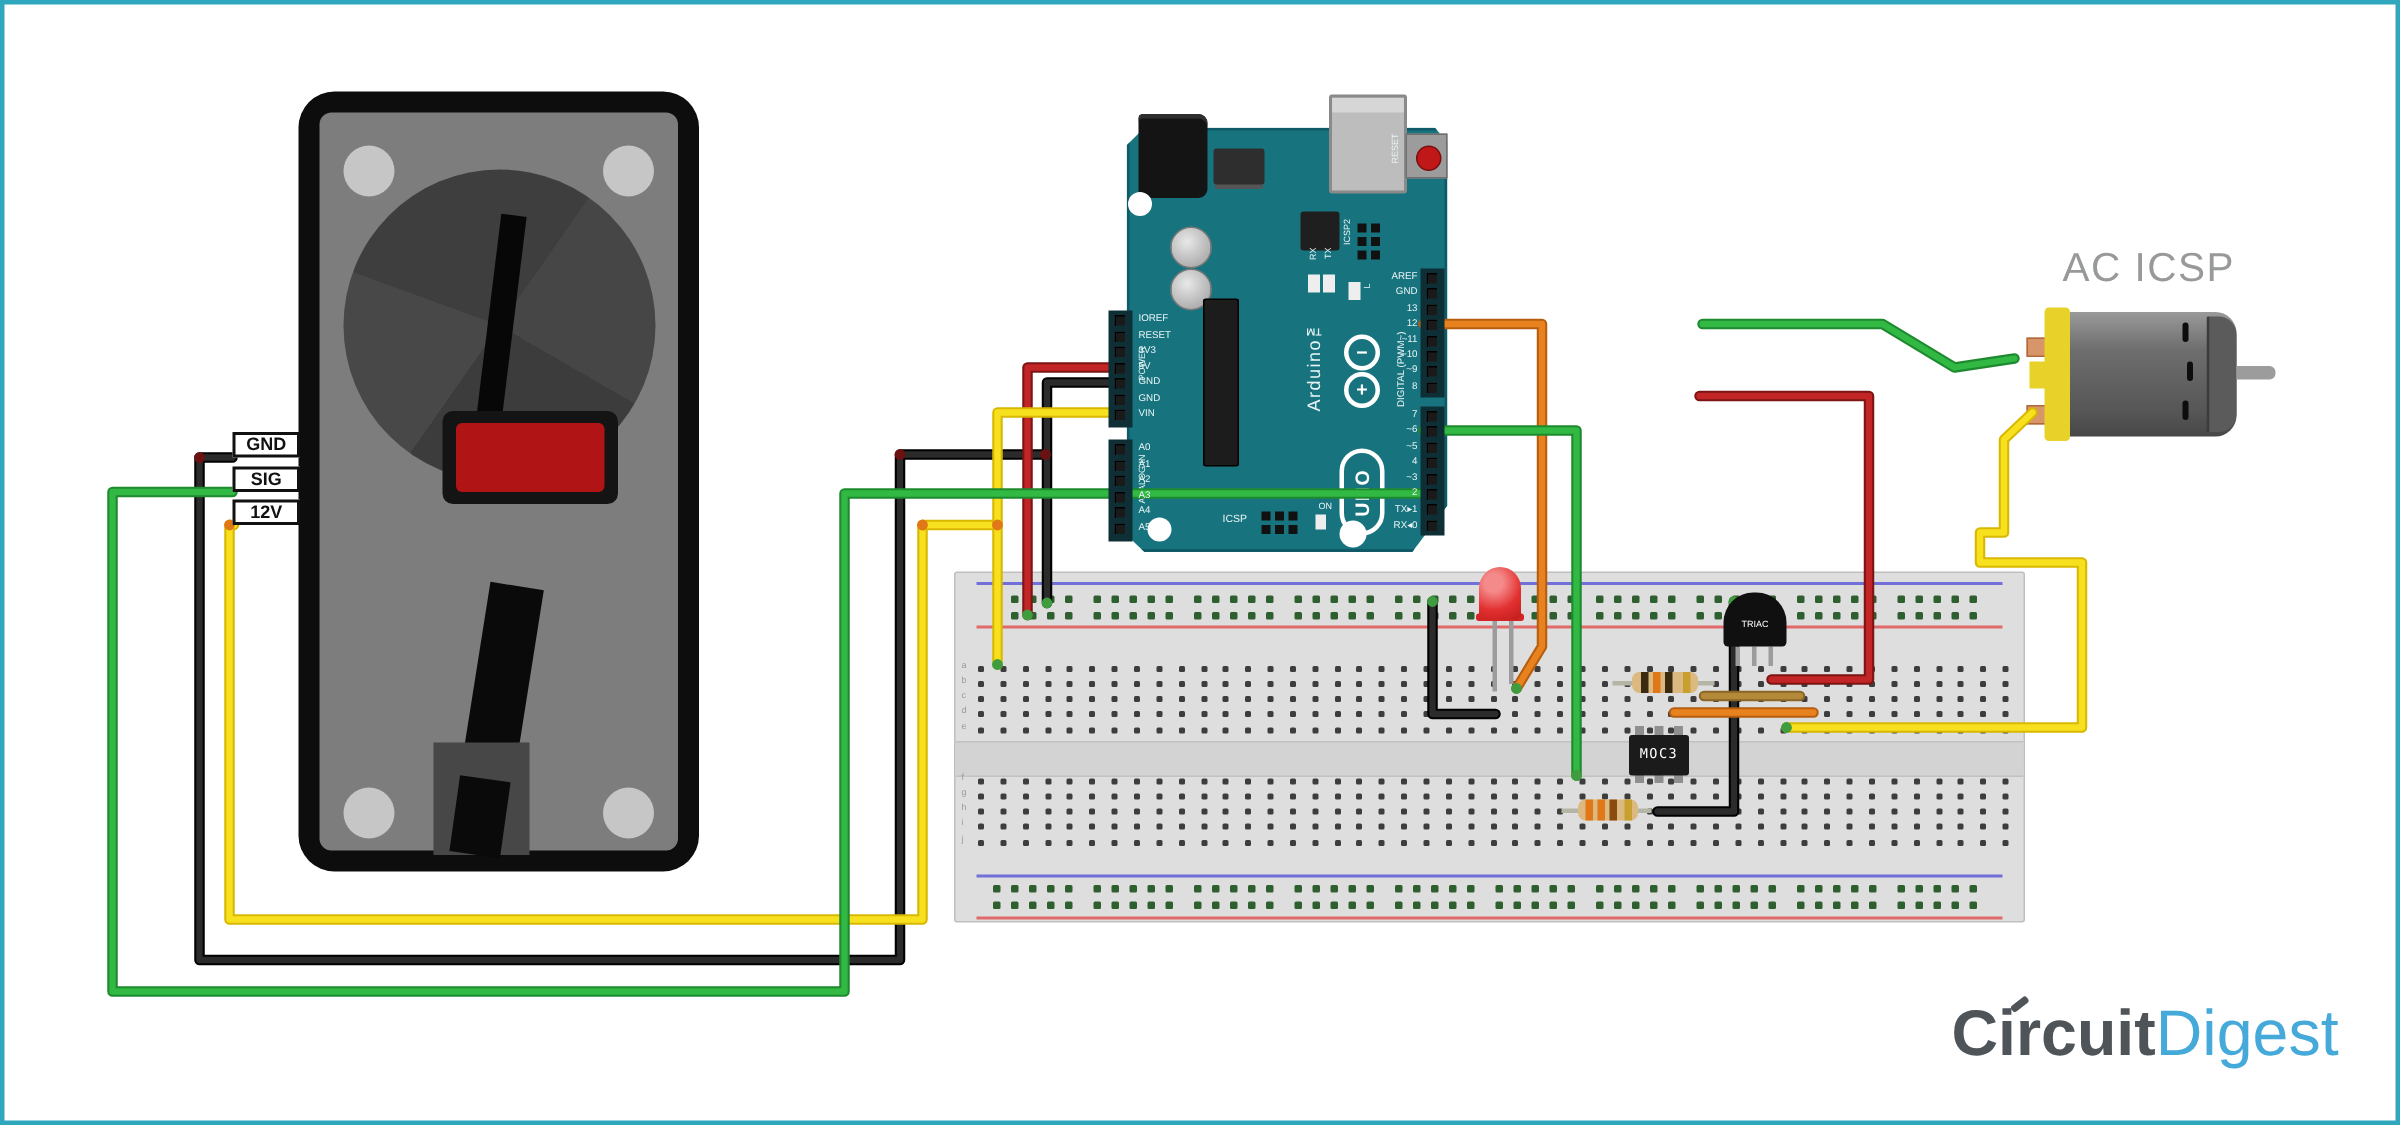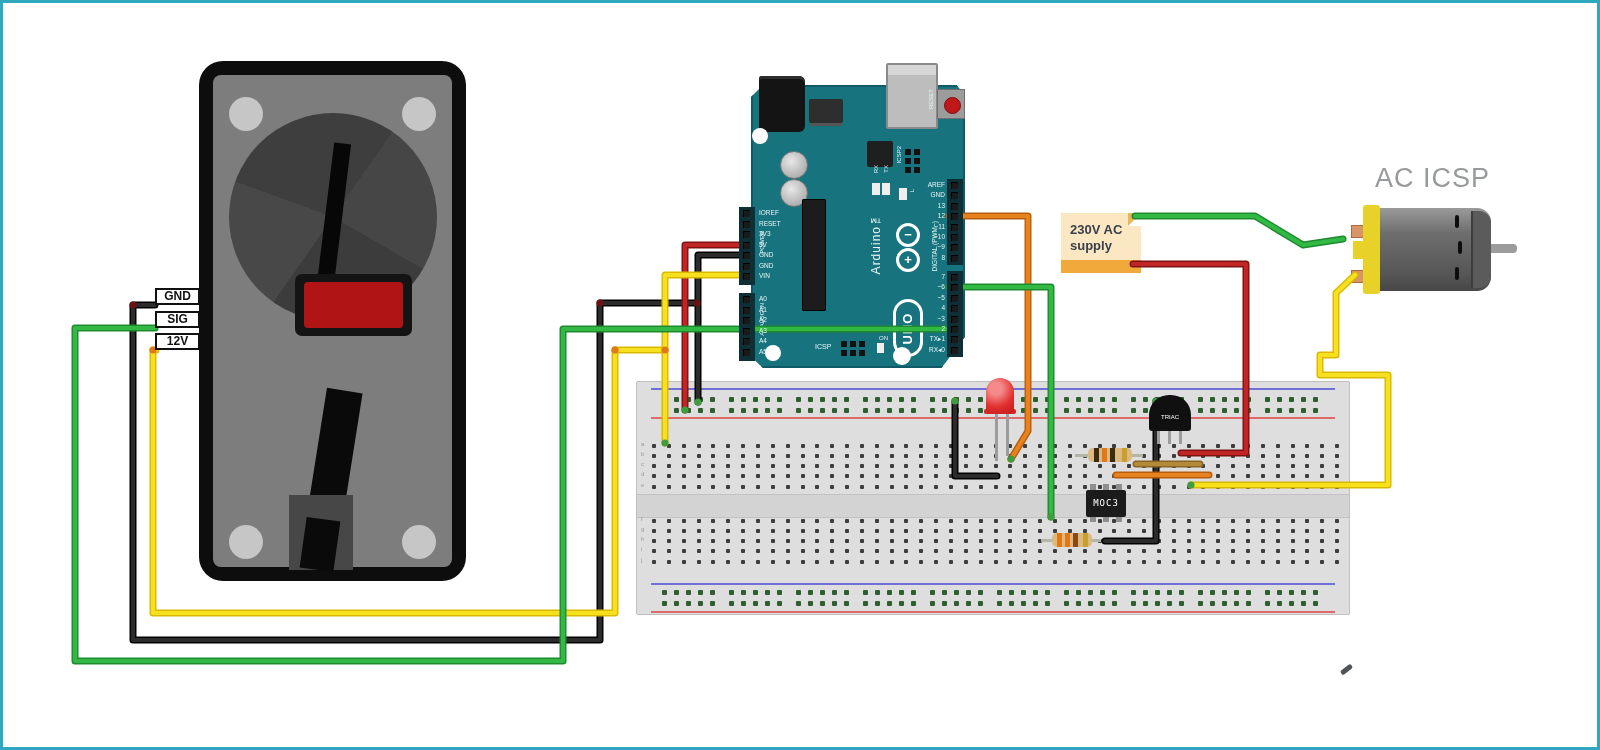--- a/index.html
+++ b/index.html
@@ -820,41 +820,34 @@
   <div class="uno-oval">
       <span>UNO</span>
     </div>
   <div class="ard-t vtext" style="left:928px;top:218px;font-size:6.5px;position:absolute;">DIGITAL (PWM~)</div>
   <div class="ard-t vtext" style="left:756px;top:228px;font-size:6px;position:absolute;">POWER</div>
   <div class="ard-t vtext" style="left:756px;top:300px;font-size:6px;position:absolute;">ANALOG IN</div>
   <div class="ard-t" style="left:812px;top:340px;font-size:7px;position:absolute;">ICSP</div>
   <div class="ard-t" style="left:876px;top:332px;font-size:6px;position:absolute;">ON</div>
   <div class="abs" style="left:874px;top:340px;width:7px;height:10px;background:#eee;"></div>
 
-  <div class="note">
-    <div class="note-fold"></div>
-    <div class="note-strip"></div>
-    <div class="note-text">
-      <div>230V AC</div>
-      <div>supply</div>
-    </div>
-  </div>
 
   <div class="pump-label">AC ICSP</div>
   <div class="pump-term" style="top:222px;"></div>
   <div class="pump-term" style="top:267px;"></div>
   <div class="pump-key"></div>
   <div class="pump-body"></div>
   <div class="pump-ring"></div>
   <div class="pump-cap"></div>
   <div class="pump-shaft"></div>
   <div class="pump-dash" style="left:1452px;top:212px;"></div>
   <div class="pump-dash" style="left:1455px;top:238px;"></div>
   <div class="pump-dash" style="left:1452px;top:264px;"></div>
 
+  <div class="logo"><span class="p1" id="logo1" style="color: rgb(79, 84, 88);">Circuit</span><span class="p2" id="logo2" style="color: rgb(69, 169, 218);">Digest</span></div>
   <div class="logo-accent" id="logoAccent" style="background: rgb(79, 84, 88);"></div>
 
   <div id="wirehost">
       <svg width="1600" height="750" class="wires">
         <polyline points="152,302 130,302 130,637 597,637 597,300 694,300" fill="none" stroke="#000000" stroke-width="7" stroke-linecap="round" stroke-linejoin="round"></polyline>
         <polyline points="152,302 130,302 130,637 597,637 597,300 694,300" fill="none" stroke="#2b2b2b" stroke-width="4.2" stroke-linecap="round" stroke-linejoin="round"></polyline>
         <polyline points="742,252 695,252 695,399" fill="none" stroke="#000000" stroke-width="7" stroke-linecap="round" stroke-linejoin="round"></polyline>
         <polyline points="742,252 695,252 695,399" fill="none" stroke="#2b2b2b" stroke-width="4.2" stroke-linecap="round" stroke-linejoin="round"></polyline>
         <polyline points="742,242 682,242 682,407" fill="none" stroke="#7d1414" stroke-width="7" stroke-linecap="round" stroke-linejoin="round"></polyline>
         <polyline points="742,242 682,242 682,407" fill="none" stroke="#c12525" stroke-width="4.2" stroke-linecap="round" stroke-linejoin="round"></polyline>

